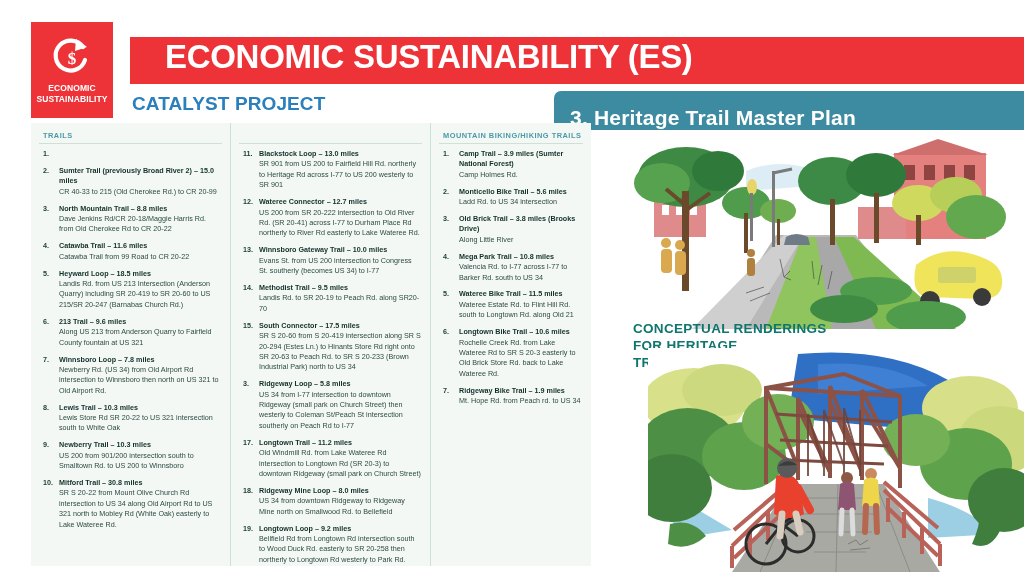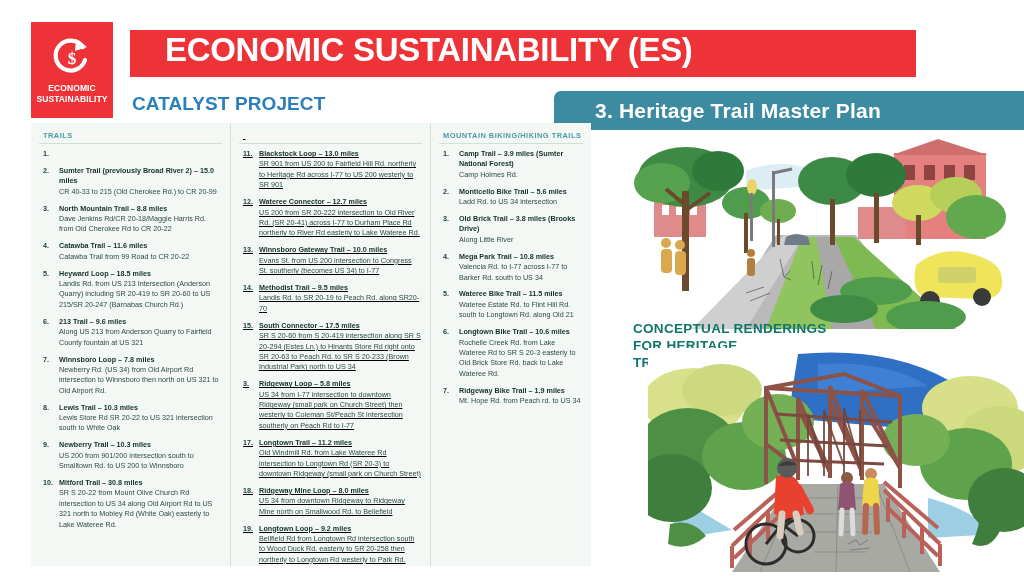--- a/index.html
+++ b/index.html
@@ -6,21 +6,21 @@
   html, body {
     width: 1024px; height: 576px;
     background: #ffffff;
     font-family: "Liberation Sans", sans-serif;
     overflow: hidden;
   }
   .slide { position: relative; width: 1024px; height: 576px; background: #fff; }
 
   
   .red-bar {
-    position: absolute; left: 130px; top: 30px; width: 786px; height: 47px;
+    position: absolute; left: 130px; top: 37px; width: 894px; height: 47px;
     background: #ee3338;
   }
   .red-title {
     position: absolute; left: 35px; top: 1px;
     color: #ffffff; font-size: 33px; font-weight: bold;
     letter-spacing: -0.3px; white-space: nowrap;
   }
   .logo-badge {
     position: absolute; left: 31px; top: 22px; width: 82px; height: 96px;
     background: #ee3338; color: #fff; text-align: center;
@@ -33,39 +33,39 @@
   }
   .catalyst {
     position: absolute; left: 132px; top: 93px;
     color: #2a7fbd; font-size: 19px; font-weight: bold; letter-spacing: 0.1px;
   }
 
   
   .teal-pill {
     position: absolute; left: 554px; top: 91px; width: 470px; height: 39px;
     background: #3d8ba1; border-radius: 7px 0 0 7px;
-    display: flex; align-items: center; padding-left: 25px;
+    display: flex; align-items: flex-end;
   }
   .teal-pill-label {
     color: #ffffff; font-size: 21px; font-weight: bold;
     padding-left: 16px; letter-spacing: 0.2px; white-space: nowrap;
   }
 
   
   .trails-panel {
     position: absolute; left: 31px; top: 123px; width: 560px; height: 443px;
     background: #f3f8f5;
     display: flex;
   }
   .col {
     position: relative; height: 100%;
     padding: 6px 8px 0 8px;
   }
   .col-1 { width: 199px; }
-  .col-2 { width: 200px; border-left: 1px solid #cfe0d8; text-decoration: underline; }
+  .col-2 { width: 200px; border-left: 1px solid #cfe0d8; }
   .col-3 { width: 161px; border-left: 1px solid #cfe0d8; }
 
   .col-head {
     font-size: 7.4px; font-weight: bold; color: #4b9aa8;
     letter-spacing: 0.5px; padding: 2px 0 3px 4px;
     border-bottom: 1px solid #cfe0d8;
     margin-bottom: 5px; white-space: nowrap;
   }
   .col-head.blank { color: transparent; }
 

